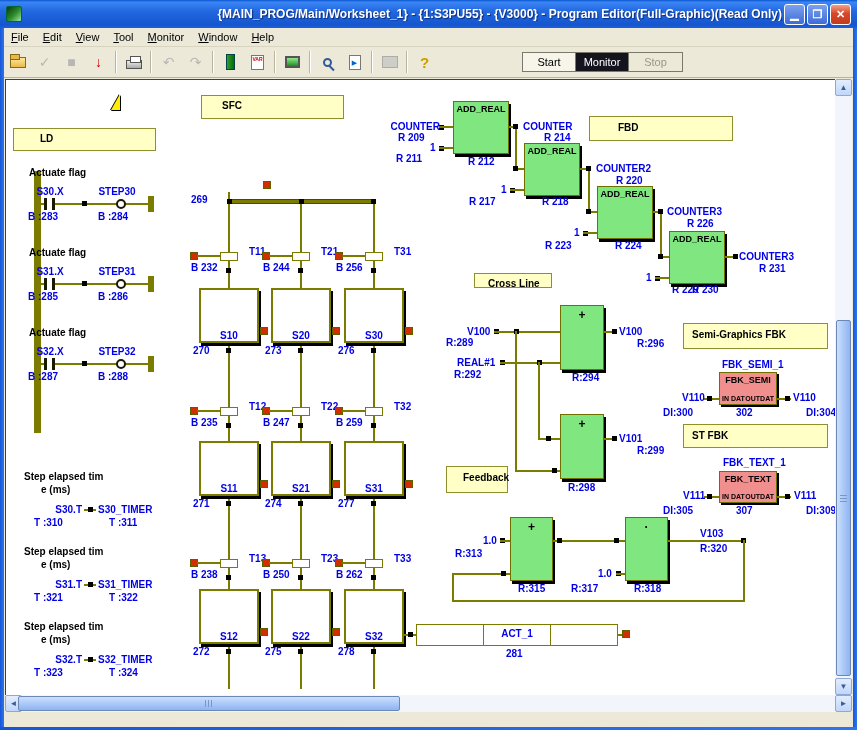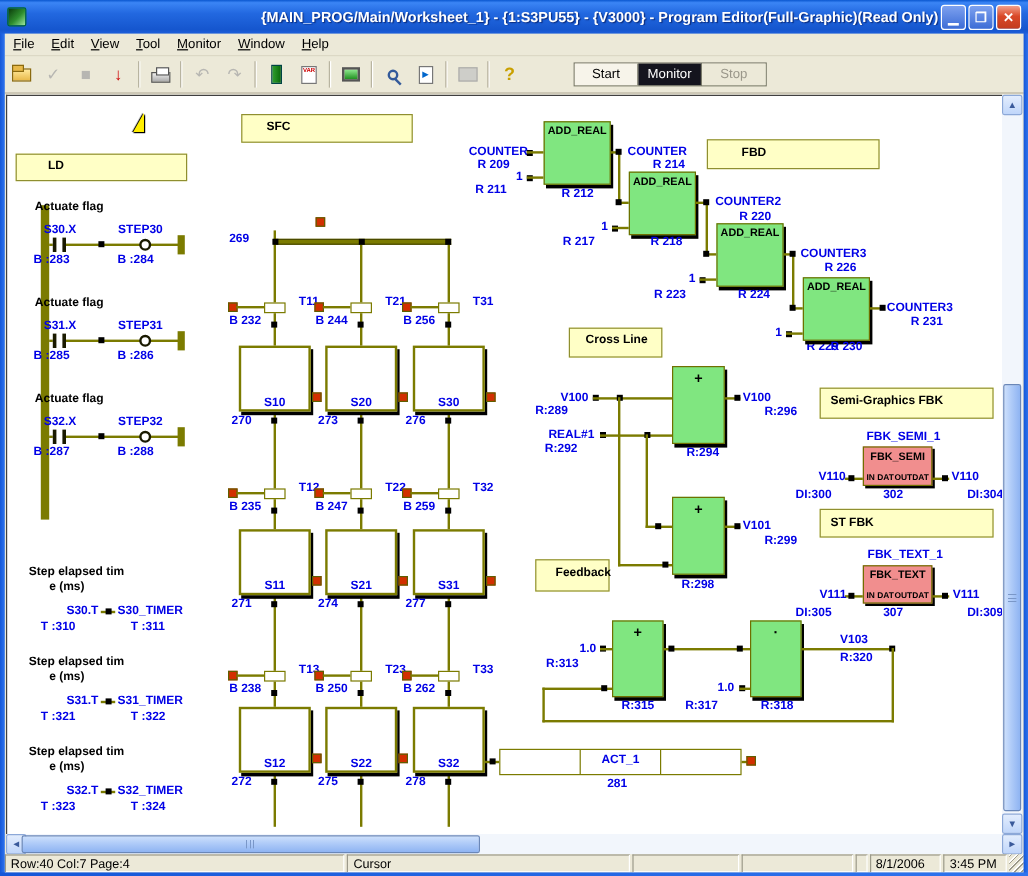--- a/index.html
+++ b/index.html
@@ -37,21 +37,21 @@
   .printer{width:16px;height:9px;background:linear-gradient(#eee,#aaa);border:1px solid #555;position:relative;margin-top:4px;}
   .printer::before{content:"";position:absolute;left:3px;top:-5px;width:9px;height:5px;background:#fff;border:1px solid #555;}
   .door{width:9px;height:16px;background:linear-gradient(90deg,#2f9f2f,#0a6a0a);border:1px solid #044;}
   .vpage{width:13px;height:15px;background:#fff;border:1px solid #777;font:bold 5px "Liberation Sans",sans-serif;
     color:#c00;text-align:center;line-height:7px;}
   .gmon{width:15px;height:12px;background:linear-gradient(#8fe88f,#1f8f1f);border:2px solid #555;}
   .mag{width:9px;height:9px;border:2px solid #335a9a;border-radius:50%;position:relative;}
   .mag::after{content:"";position:absolute;right:-5px;bottom:-4px;width:7px;height:2px;background:#335a9a;transform:rotate(45deg);}
   .ppage{width:12px;height:15px;background:#fff;border:1px solid #777;font-size:7px;color:#06c;text-align:center;line-height:14px;}
   .gimg{width:16px;height:12px;background:#c8c5b8;border:1px solid #999;}
-  .runbox{display:flex;margin-left:40px;border:1px solid #7a7a6a;height:20px;}
+  .runbox{display:flex;margin-left:84px;border:1px solid #7a7a6a;height:20px;}
   .runbtn{width:53px;font-size:11px;display:flex;align-items:center;justify-content:center;border-right:1px solid #7a7a6a;}
   .runbtn.start{background:#F7F4EA;color:#000;}
   .runbtn.monitor{background:#14141E;color:#fff;}
   .runbtn.stop{background:#ECE9D8;color:#9a978a;border-right:none;}
   
   #canvas{position:absolute;left:5px;top:79px;width:830px;height:616px;background:#fff;
     border-top:1px solid #404040;border-left:1px solid #404040;overflow:hidden;z-index:10;}
   .cvl{position:absolute;font:bold 10px "Liberation Sans",sans-serif;white-space:nowrap;line-height:11px;}
   .b{color:#0000E6;} .k{color:#000;}
   .hl{position:absolute;height:2px;background:#7B7B00;}
@@ -172,21 +172,21 @@
     </div>
   </div>
 
   <div id="canvas">
 
     <div class="cursor" style="left:105px;top:14px"></div>
 
     <div class="note" style="left:7px;top:48px;width:143px;height:23px;padding:4px 0 0 26px"><span>LD</span></div>
     <div class="note" style="left:195px;top:15px;width:143px;height:24px;padding:4px 0 0 20px"><span>SFC</span></div>
     <div class="note" style="left:583px;top:36px;width:144px;height:25px;padding:5px 0 0 28px"><span>FBD</span></div>
-    <div class="note" style="left:468px;top:193px;width:78px;height:25px;padding:4px 0 0 13px"><span>Cross Line</span></div>
+    <div class="note" style="left:468px;top:193px;width:78px;height:15px;padding:4px 0 0 13px"><span>Cross Line</span></div>
     <div class="note" style="left:677px;top:243px;width:145px;height:26px;padding:5px 0 0 8px"><span>Semi-Graphics FBK</span></div>
     <div class="note" style="left:677px;top:344px;width:145px;height:24px;padding:5px 0 0 8px"><span>ST FBK</span></div>
     <div class="note" style="left:440px;top:386px;width:62px;height:27px;padding:5px 0 0 16px"><span>Feedback</span></div>
 
     <div class="rail" style="left:28px;top:91px;width:7px;height:262px"></div>
 
     <div class="cvl k" style="left:23px;top:87px">Actuate flag</div>
     <div class="hl" style="left:35px;top:123px;width:112px"></div>
     <div class="cvl b" style="left:16px;top:106px;width:56px;text-align:center">S30.X</div>
     <div class="contact" style="left:38px;top:118px"></div>
@@ -558,24 +558,14 @@
     <div class="sbtn" style="left:0;top:599px">▼</div>
   </div>
   <div id="hscroll">
     <div class="sbtn" style="left:0;top:0">◄</div>
     <div class="hthumb" style="left:13px;width:382px">
         <div class="grip"></div>
       </div>
     <div class="sbtn" style="left:830px;top:0">►</div>
   </div>
 
-  <div id="statusbar">
-    <div class="sf" style="width:296px">Row:40  Col:7  Page:4</div>
-    <div class="sf" style="width:246px">Cursor</div>
-    <div class="sf" style="width:92px"></div>
-    <div class="sf" style="width:97px"></div>
-    <div class="sf" style="flex:1"></div>
-    <div class="sf" style="width:62px">8/1/2006</div>
-    <div class="sf" style="width:54px">3:45 PM</div>
-    <div class="gripc"></div>
-  </div>
 
 </div>
 
 </body></html>

